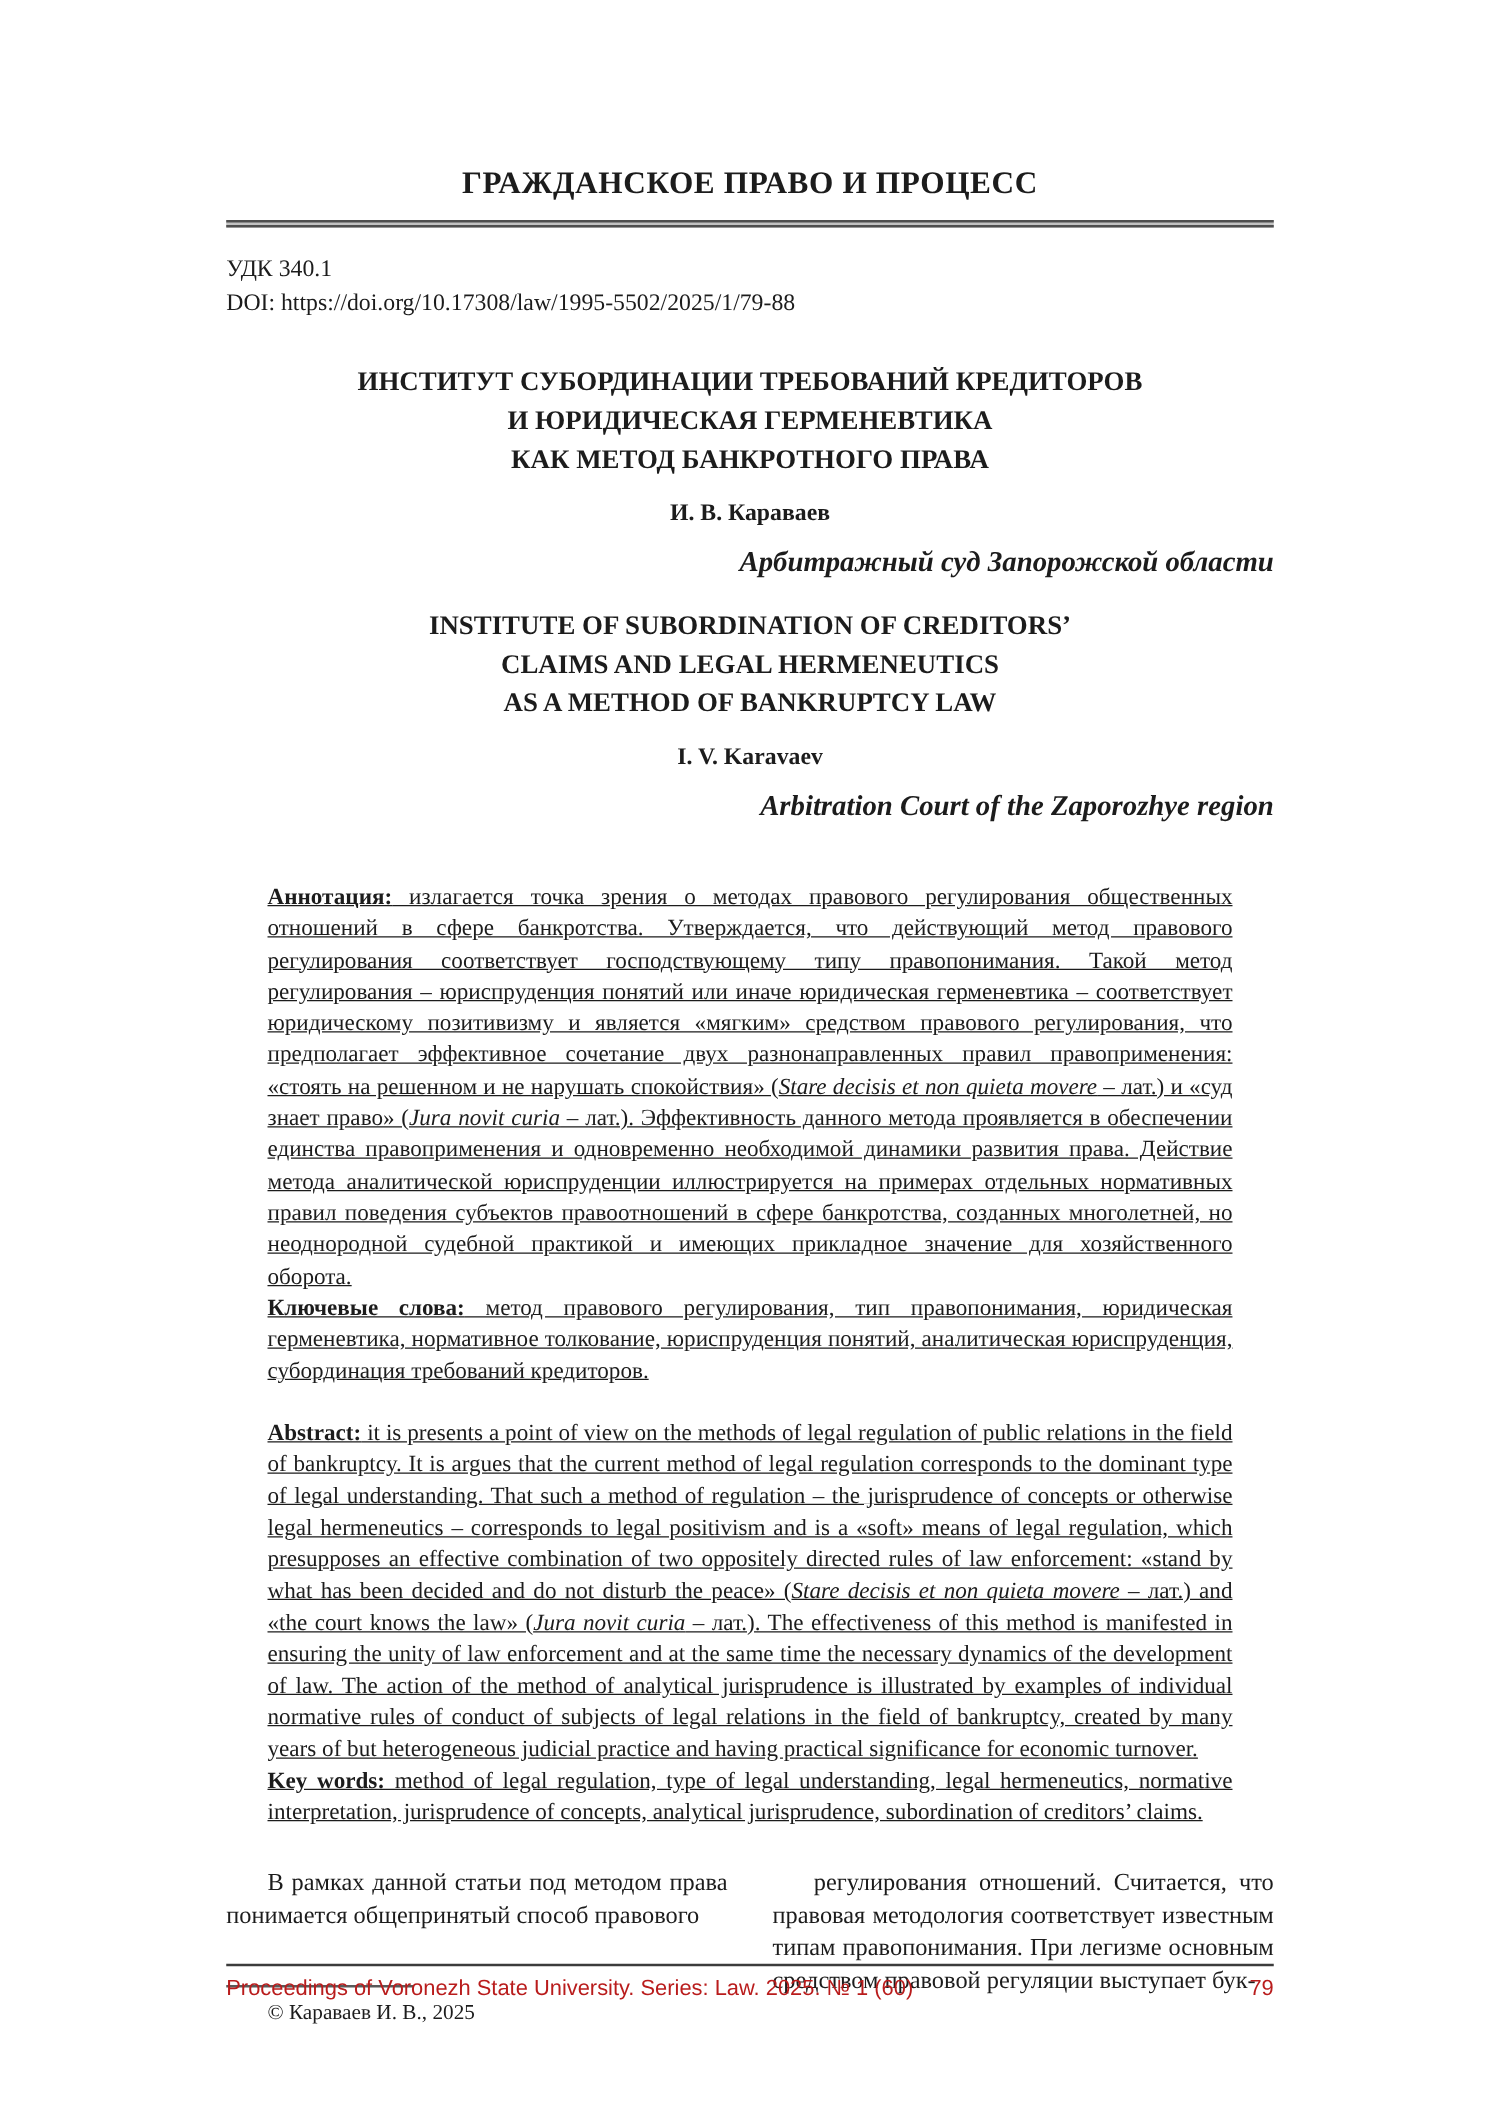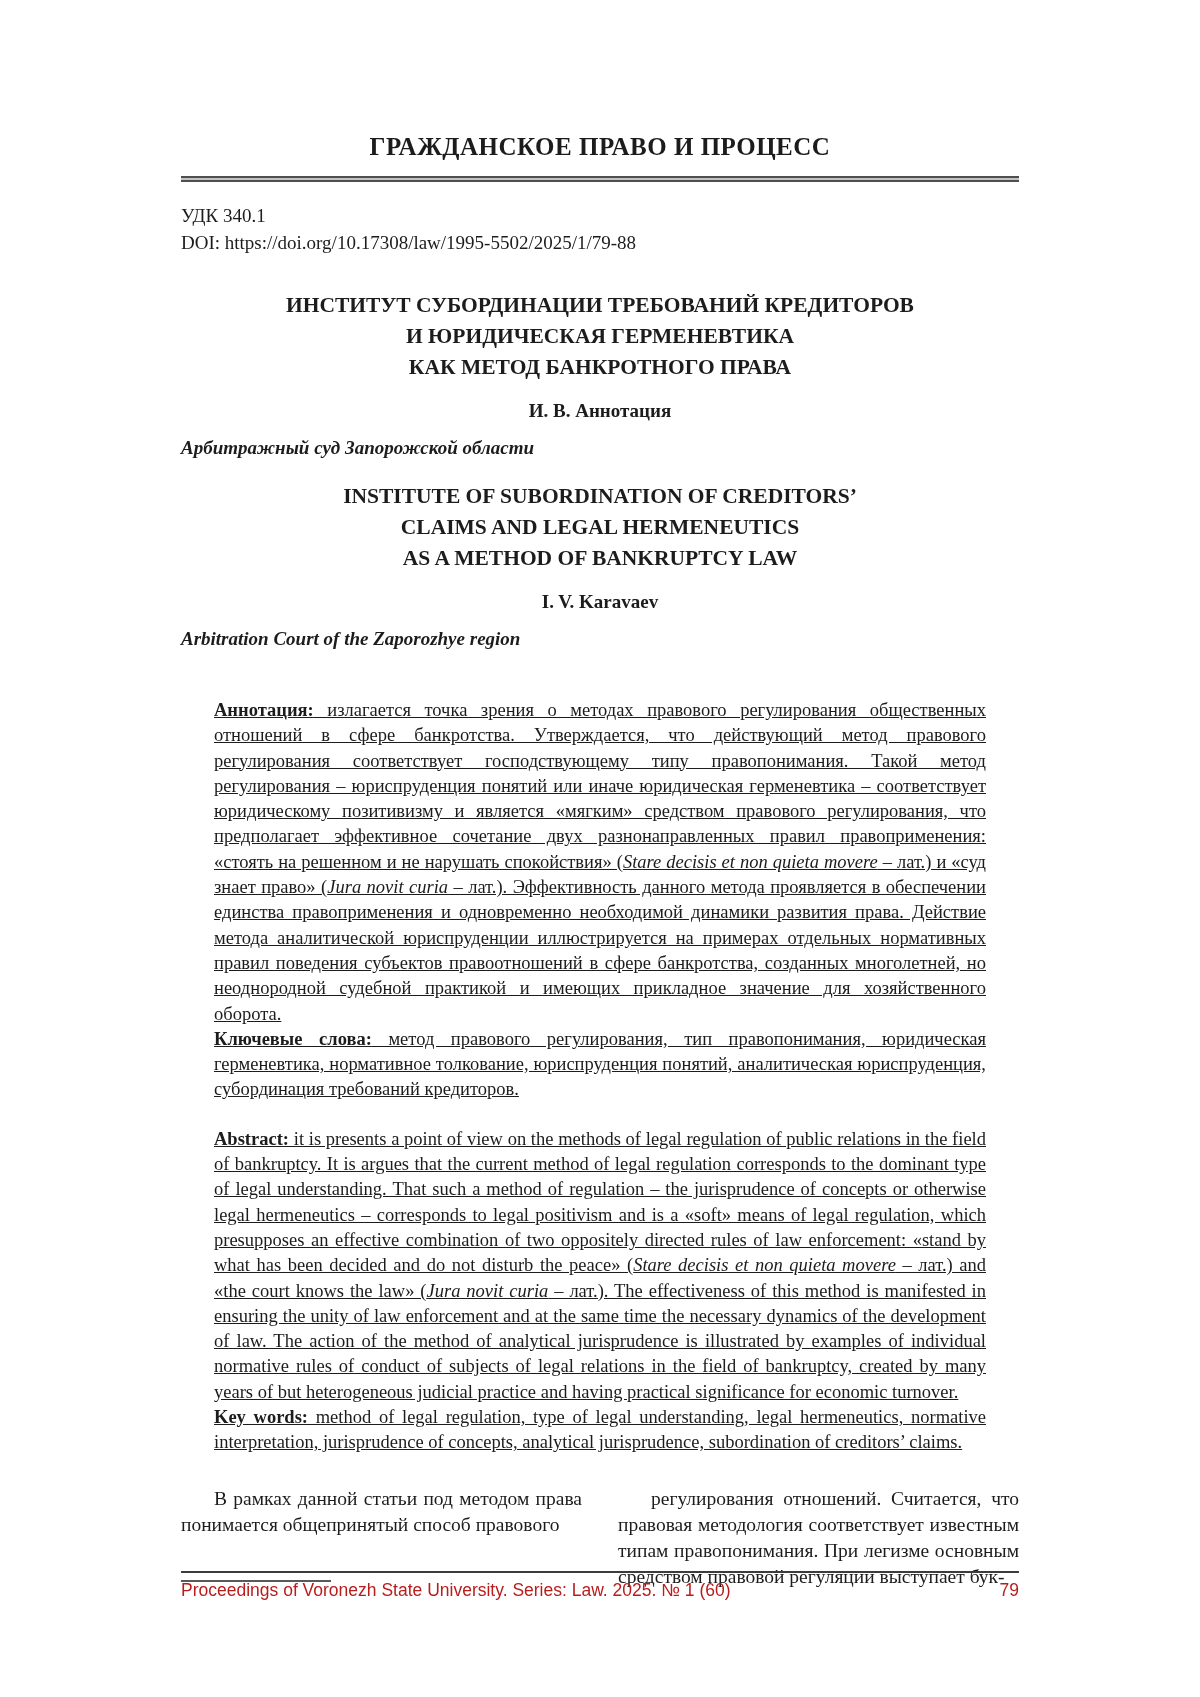--- a/index.html
+++ b/index.html
@@ -41,24 +41,24 @@
   .title-en { margin-top:22px; }
 
   .author {
     margin-top:17px;
     text-align:center;
     font-weight:bold;
     font-size:19px;
   }
   .affiliation {
     margin-top:15px;
-    text-align:left;
+    text-align:right;
     font-weight:bold;
     font-style:italic;
-    font-size:19px;
+    font-size:23px;
   }
 
   .abstract-block {
     margin:48px 33px 0 33px;
     font-size:18.5px;
     line-height:25.3px;
     text-align:justify;
   }
   .abstract-block p { margin:0;text-decoration:underline; }
   .abstract-block p.gap-above { margin-top:24px; }
@@ -110,21 +110,21 @@
       <div>УДК 340.1</div>
       <div>DOI: https://doi.org/10.17308/law/1995-5502/2025/1/79-88</div>
     </div>
 
     <div class="article-title">
       <div>ИНСТИТУТ СУБОРДИНАЦИИ ТРЕБОВАНИЙ КРЕДИТОРОВ</div>
       <div>И ЮРИДИЧЕСКАЯ ГЕРМЕНЕВТИКА</div>
       <div>КАК МЕТОД БАНКРОТНОГО ПРАВА</div>
     </div>
 
-    <div class="author">И. В. Аннотация</div>
+    <div class="author">И. В. Караваев</div>
     <div class="affiliation">Арбитражный суд Запорожской области</div>
 
     <div class="article-title title-en">
       <div>INSTITUTE OF SUBORDINATION OF CREDITORS’</div>
       <div>CLAIMS AND LEGAL HERMENEUTICS</div>
       <div>AS A METHOD OF BANKRUPTCY LAW</div>
     </div>
 
     <div class="author">I. V. Karavaev</div>
     <div class="affiliation">Arbitration Court of the Zaporozhye region</div>
@@ -134,20 +134,21 @@
       <p lang="ru"><span class="seg-b">Ключевые слова:</span><span> метод правового регулирования, тип правопонимания, юридическая герменевтика, нормативное толкование, юриспруденция понятий, аналитическая юриспруденция, субординация требований кредиторов.</span></p>
       <p lang="en" class="gap-above"><span class="seg-b">Abstract:</span><span> it is presents a point of view on the methods of legal regulation of public relations in the field of bankruptcy. It is argues that the current method of legal regulation corresponds to the dominant type of legal understanding. That such a method of regulation – the jurisprudence of concepts or otherwise legal hermeneutics – corresponds to legal positivism and is a «soft» means of legal regulation, which presupposes an effective combination of two oppositely directed rules of law enforcement: «stand by what has been decided and do not disturb the peace» (</span><span class="seg-i">Stare decisis et non quieta movere</span><span> – лат.) and «the court knows the law» (</span><span class="seg-i">Jura novit curia</span><span> – лат.). The effectiveness of this method is manifested in ensuring the unity of law enforcement and at the same time the necessary dynamics of the development of law. The action of the method of analytical jurisprudence is illustrated by examples of individual normative rules of conduct of subjects of legal relations in the field of bankruptcy, created by many years of but heterogeneous judicial practice and having practical significance for economic turnover.</span></p>
       <p lang="en"><span class="seg-b">Key words:</span><span> method of legal regulation, type of legal understanding, legal hermeneutics, normative interpretation, jurisprudence of concepts, analytical jurisprudence, subordination of creditors’ claims.</span></p>
     </div>
 
     <div class="columns">
       <div class="col">
         <p lang="ru">В рамках данной статьи под методом права понимается общепринятый способ правового</p>
         <div class="footnote">
           <div class="footnote-rule"></div>
+          <div class="footnote-text">© Караваев И. В., 2025</div>
         </div>
       </div>
       <div class="col">
         <p lang="ru">регулирования отношений. Считается, что правовая методология соответствует известным типам правопонимания. При легизме основным средством правовой регуляции выступает бук-</p>
       </div>
     </div>
 
   </div>
 
   <div class="footer">

